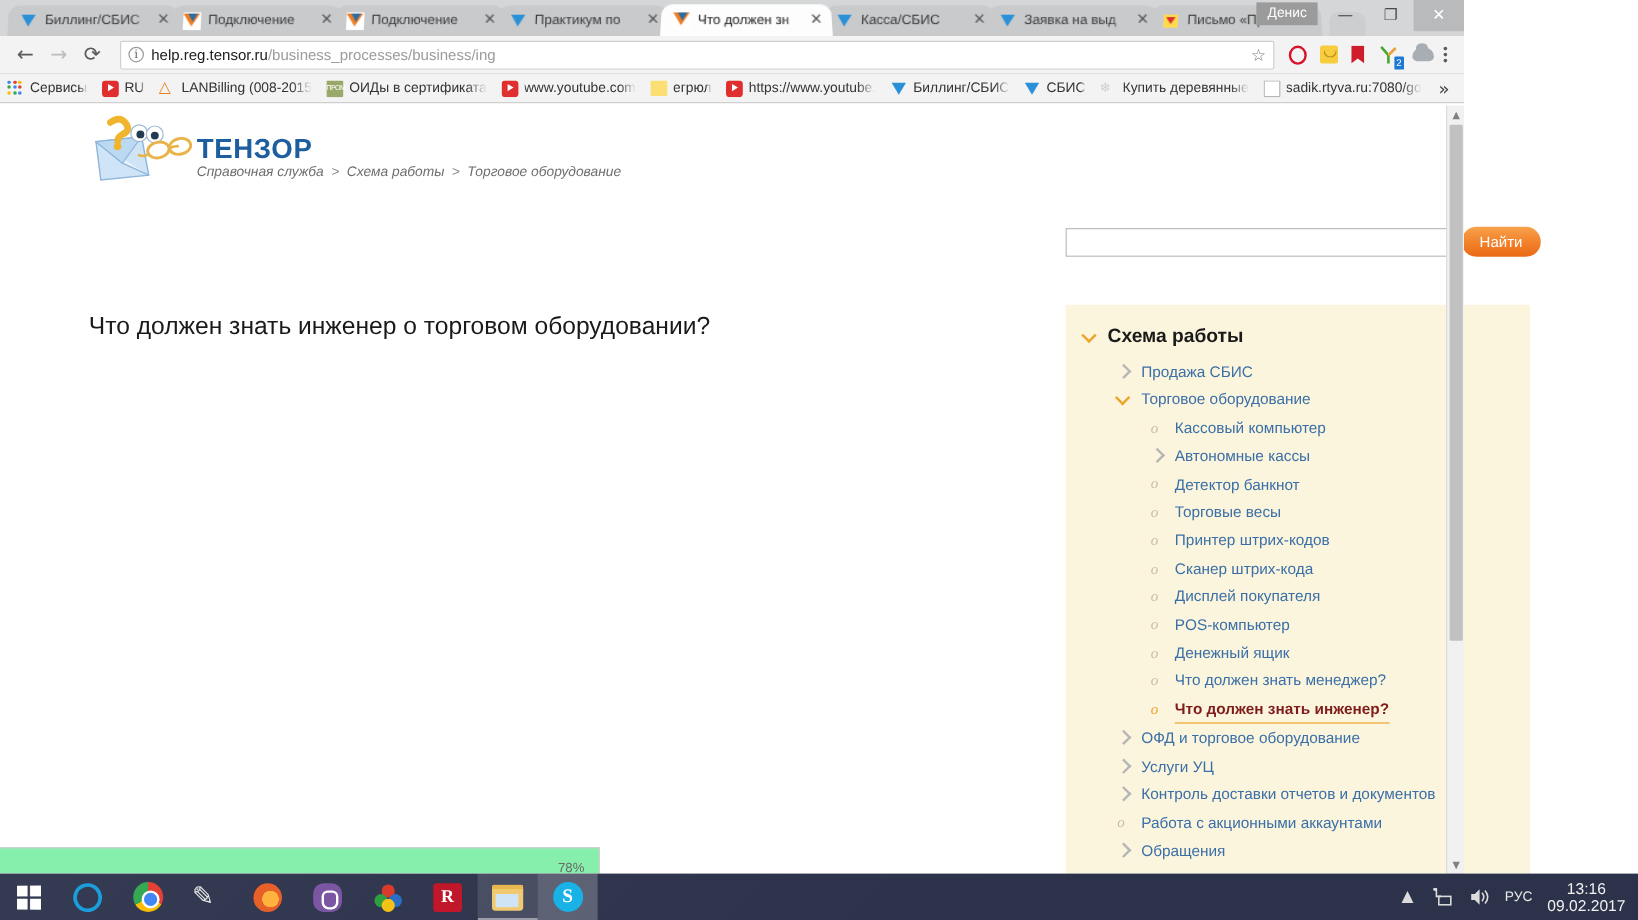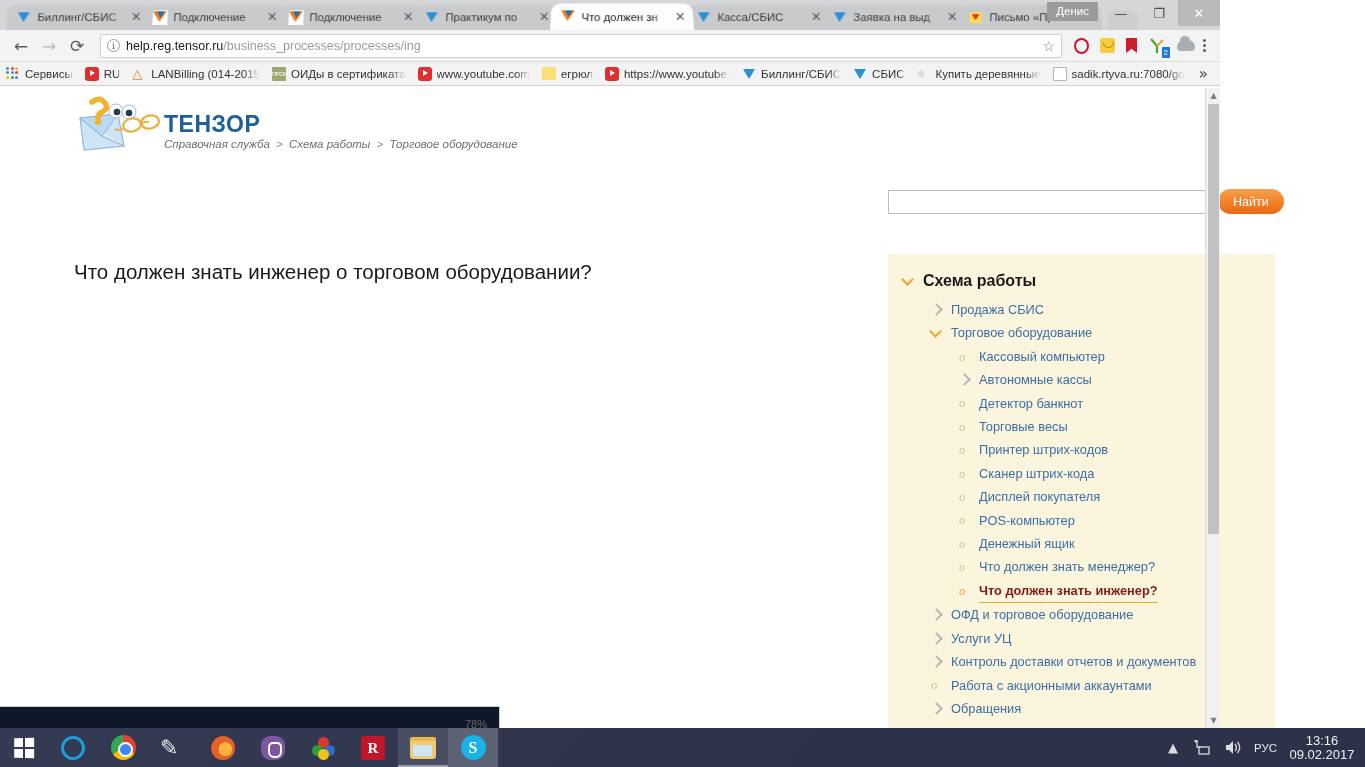--- a/index.html
+++ b/index.html
@@ -389,21 +389,21 @@
     border-radius: 1px;
   }
   .sb-arrow.bottom { position: absolute; bottom: 0; left: 0; }
 
   
   .status-bubble {
     position: absolute;
     left: 0; bottom: 0;
     height: 22px;
     min-width: 500px;
-    background: #0f172a;
+    background: #86efac;
     border-top: 1px solid #d0d0d0;
     border-right: 1px solid #d0d0d0;
     font-size: 11px;
     color: #6a6a6a;
     display: flex; align-items: center; justify-content: flex-end;
     padding-right: 12px;
     overflow: hidden;
   }
   .status-bubble span { position: relative; top: 6px; }
 
@@ -520,21 +520,21 @@
       <div class="win-btn close">✕</div>
     </div>
   </div>
 
   <div class="chrome-toolbar">
     <div class="nav-btn">←</div>
     <div class="nav-btn disabled">→</div>
     <div class="nav-btn">⟳</div>
     <div class="omnibox">
       <span class="info-circle">i</span>
-      <span class="url-text"><span class="host">help.reg.tensor.ru</span><span>/business_processes/processes/ing</span></span>
+      <span class="url-text"><span class="host">help.reg.tensor.ru</span><span>/business_processes/business/ing</span></span>
       <span class="star-icon">☆</span>
     </div>
     <div class="ext-icons">
       <span class="ext ext-opera"></span>
       <span class="ext ext-bag"></span>
       <span class="ext ext-bm"></span>
       <span class="ext ext-yandex">
         <svg width="18" height="18" viewBox="0 0 18 18">
             <path d="M3 2 L9 9 L9 16" stroke="#4aa72e" stroke-width="2.2" fill="none"></path>
             <path d="M15 3 L9 9" stroke="#e8a33d" stroke-width="2.2" fill="none"></path>
@@ -565,21 +565,21 @@
             <span style="background:#4285f4"></span>
           </span>
           <span class="lbl">Сервисы</span>
         </div>
         <div class="bm">
           <span class="bm-ico ico-yt"></span>
           <span class="lbl">RU</span>
         </div>
         <div class="bm">
           <span class="bm-ico ico-lan">△</span>
-          <span class="lbl">LANBilling (014-2015</span>
+          <span class="lbl">LANBilling (008-2015</span>
         </div>
         <div class="bm">
           <span class="bm-ico ico-oid">ПРОМ</span>
           <span class="lbl">ОИДы в сертификата</span>
         </div>
         <div class="bm">
           <span class="bm-ico ico-yt"></span>
           <span class="lbl">www.youtube.com</span>
         </div>
         <div class="bm">

